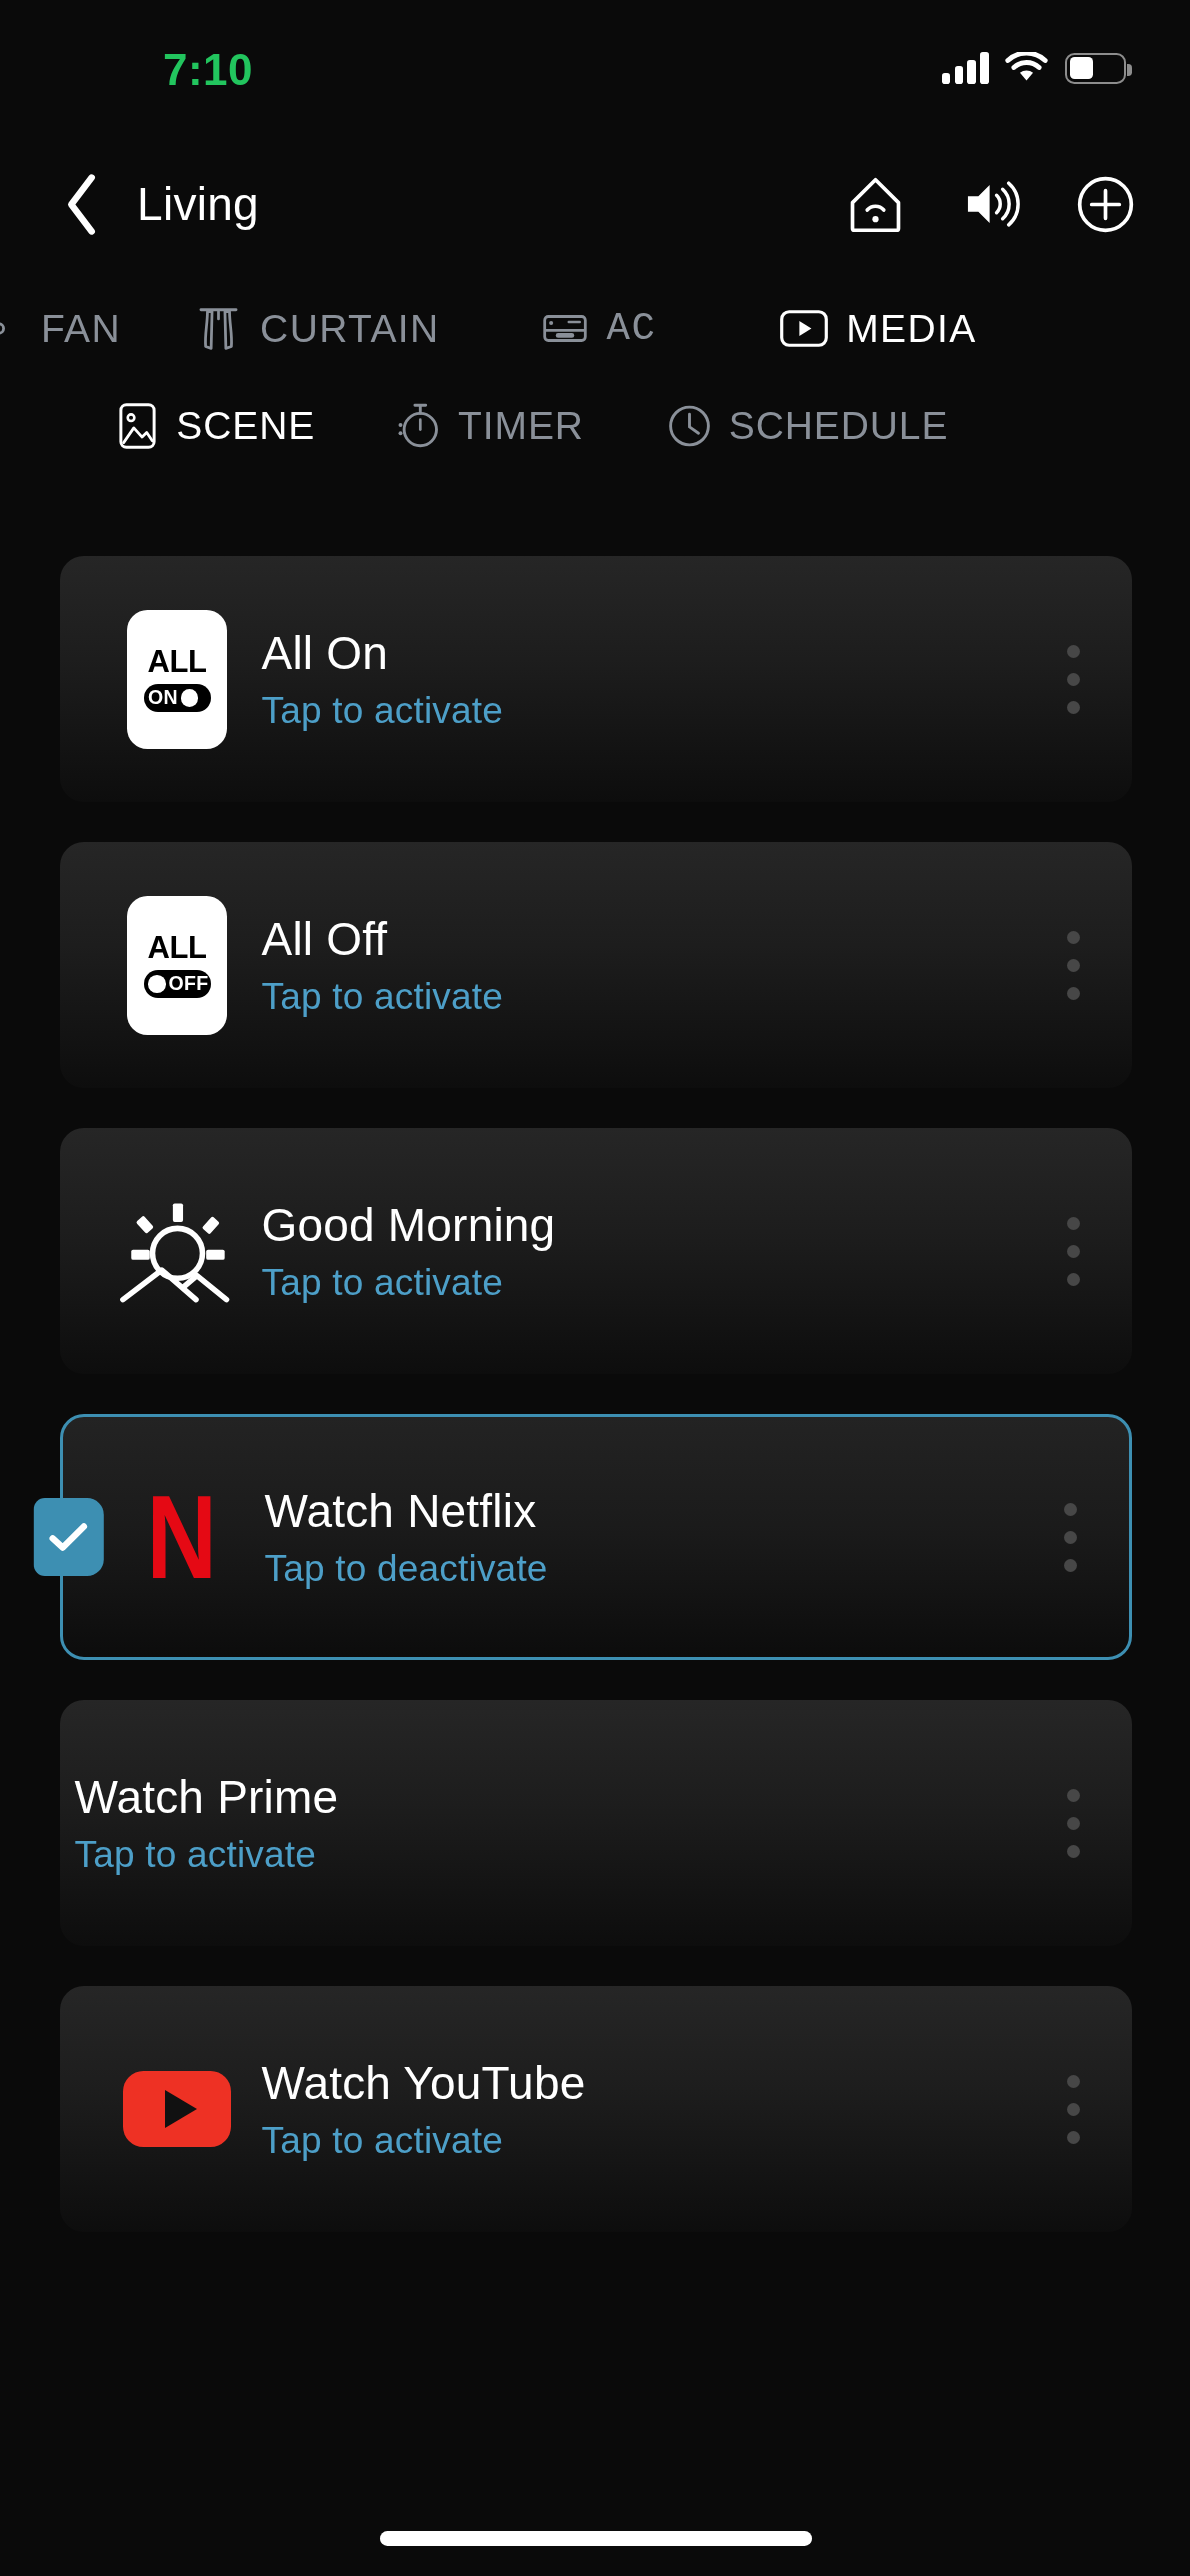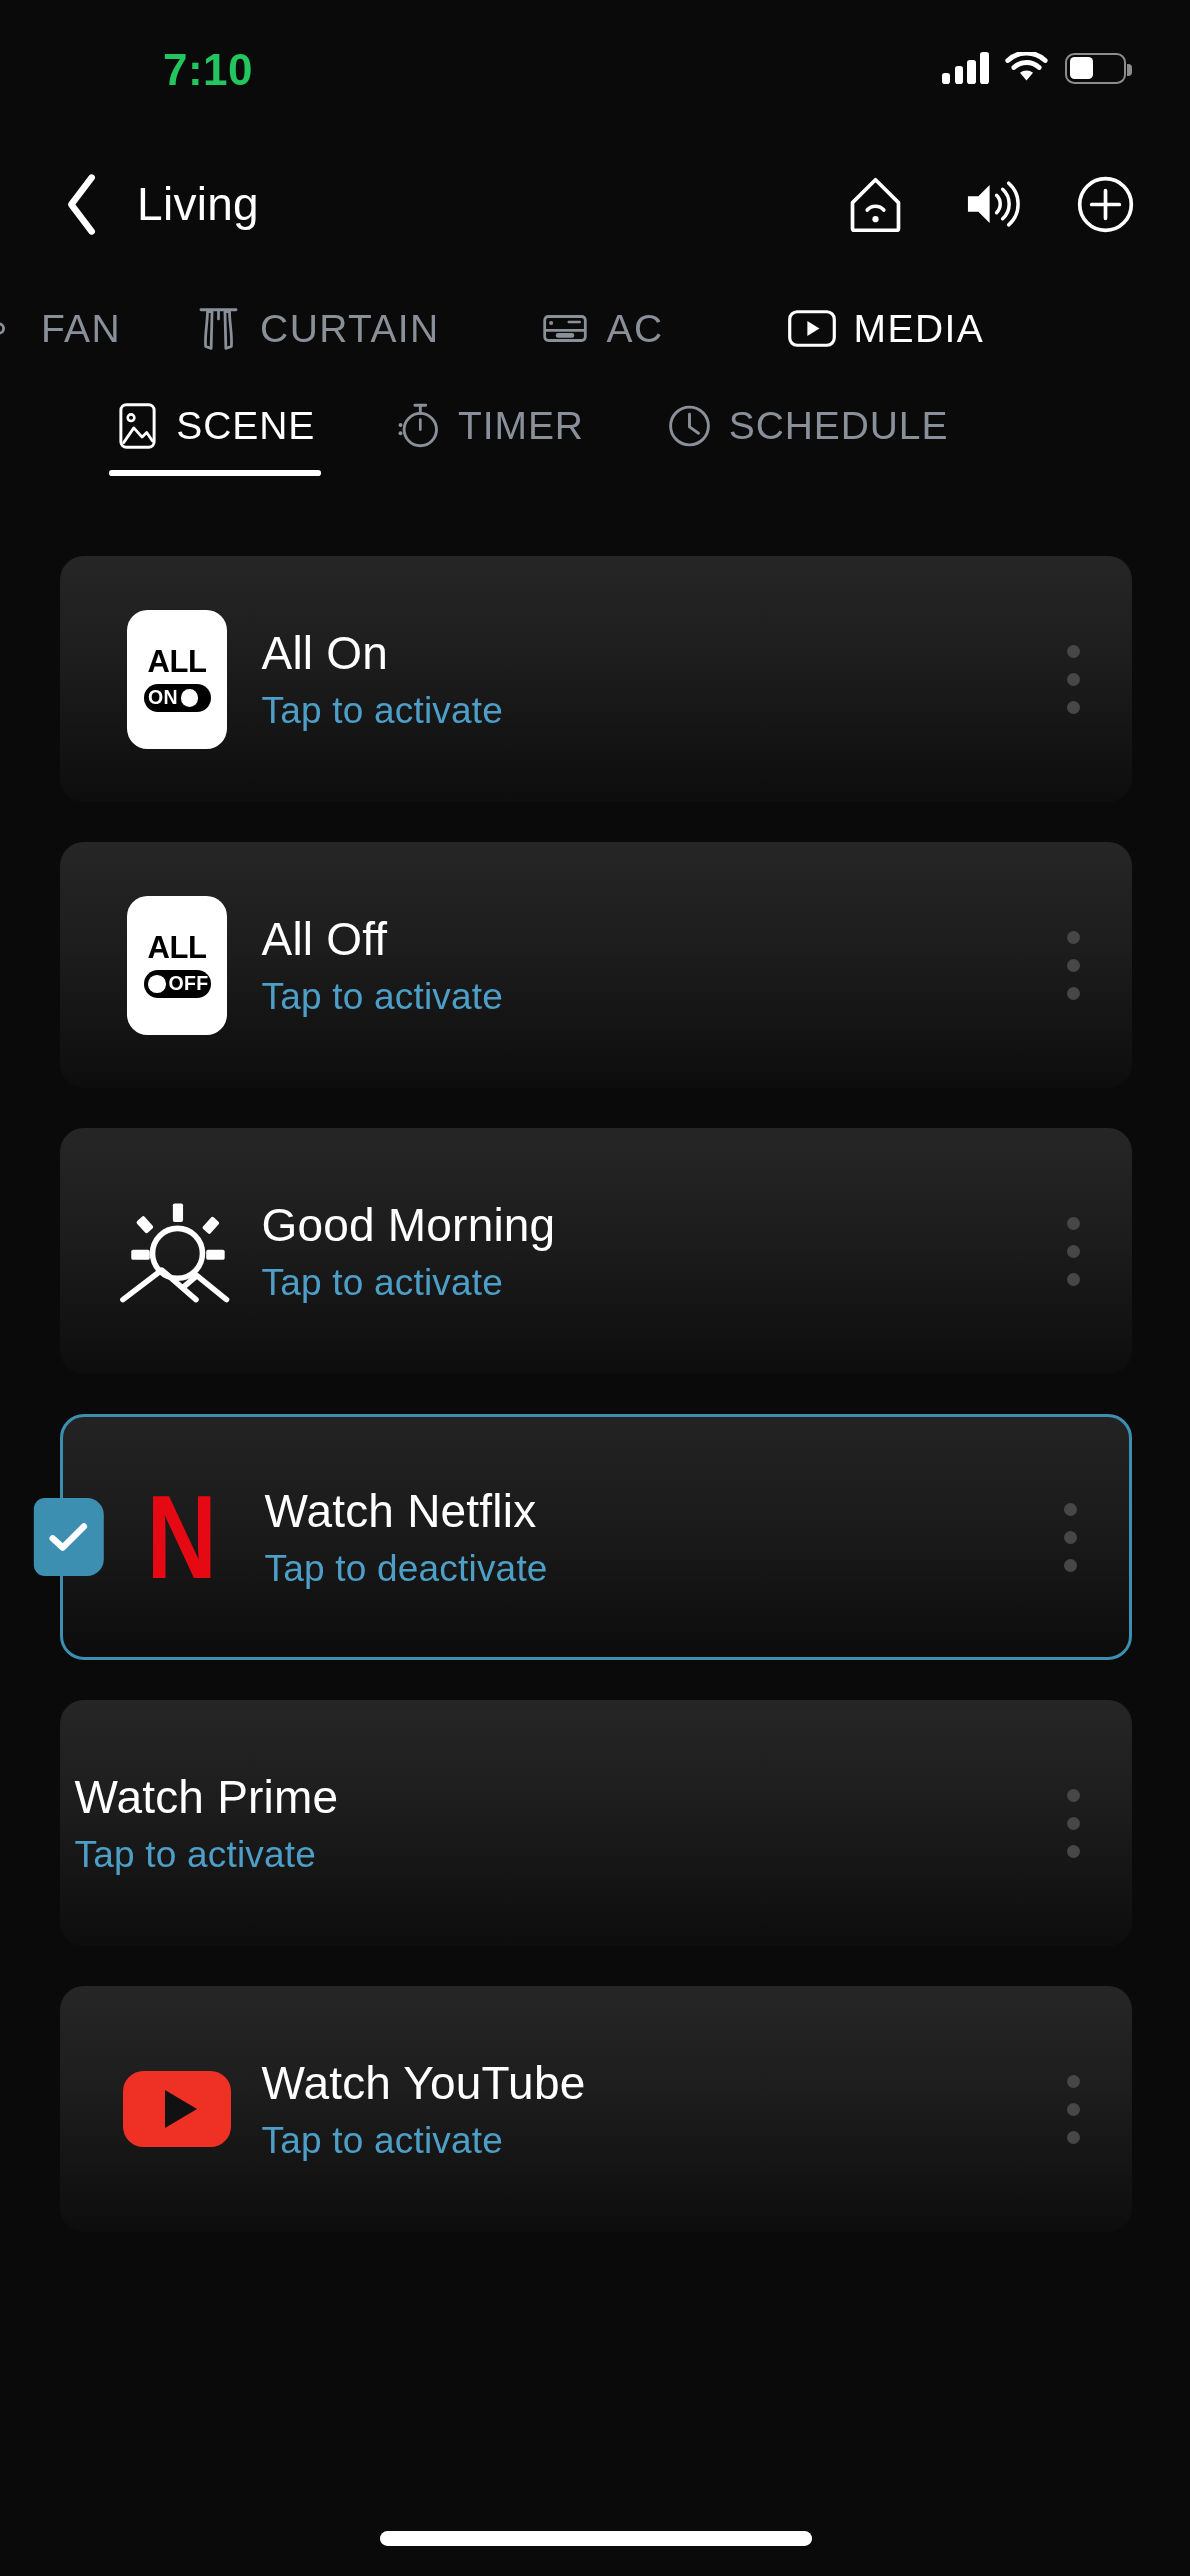--- a/index.html
+++ b/index.html
@@ -78,31 +78,31 @@
   .cat{
     display:flex; align-items:center; gap:15px;
     color:#8a9099; cursor:pointer;
     font-size:39px; letter-spacing:1.4px; font-weight:400;
     flex:0 0 auto;
   }
   .cat.active{ color:#fff; }
   .cat-icon{ width:54px; height:45px; display:flex; align-items:center; justify-content:center; }
   #cat-fan { margin-left:-28px; }
   #cat-curtain { margin-left:70px; }
-  #cat-ac { margin-left:98px; }
+  #cat-ac { margin-left:98px;font-family:Liberation Mono, monospace; }
   #cat-media { margin-left:121px; }
 
   
   .subtabs{
     position:absolute; top:403px; left:0;
     width:1191px; height:111px;
     display:flex; align-items:flex-start;
   }
   .subtab{
-    display:flex; flex-direction:column; align-items:center;
+    display:flex; flex-direction:row; align-items:center;
     cursor:pointer; flex:0 0 auto;
   }
   .subtab-row{ display:flex; align-items:center; gap:16.7px; padding:0 5.6px; }
   .subtab-label{
     font-size:39px; color:#8a9099; letter-spacing:0.9px; font-weight:400;
   }
   .subtab.active .subtab-label{ color:#fff; }
   .subtab-ico{ width:45px; height:45px; display:flex; align-items:center; justify-content:center; }
   .underline{
     margin-top:22px; height:5.6px; width:100%;

